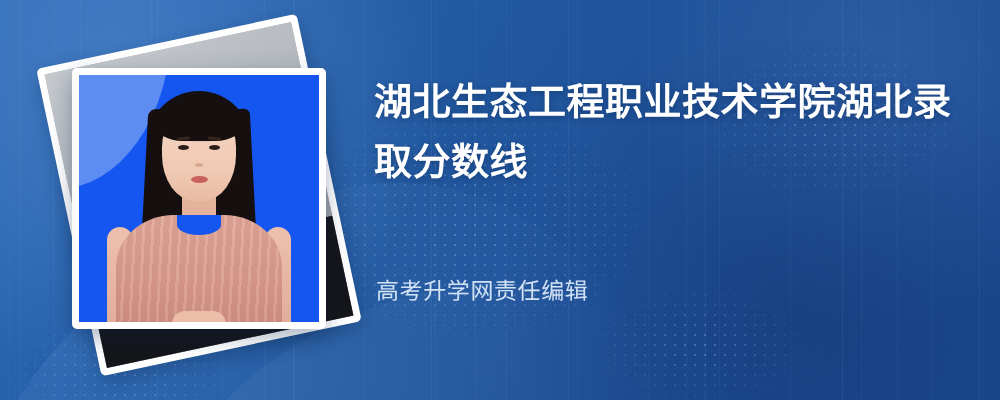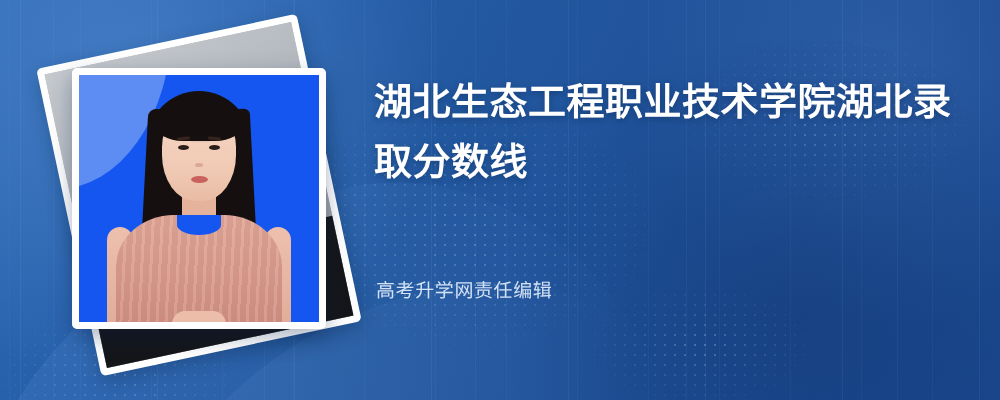--- a/index.html
+++ b/index.html
@@ -315,21 +315,21 @@
     color: #ffffff;
     font-size: 27px;
     font-weight: 700;
     line-height: 34px;
     letter-spacing: 1px;
     text-shadow: 0 2px 6px rgba(6,28,64,0.35);
   }
   .author-role {
     margin: 6px 0 12px -10px;
     color: #d2e2f5;
-    font-size: 19px;
+    font-size: 23px;
     font-weight: 400;
     line-height: 26px;
     letter-spacing: 0.6px;
   }
 </style>
 </head>
 <body>
 
 <div class="banner">
 

